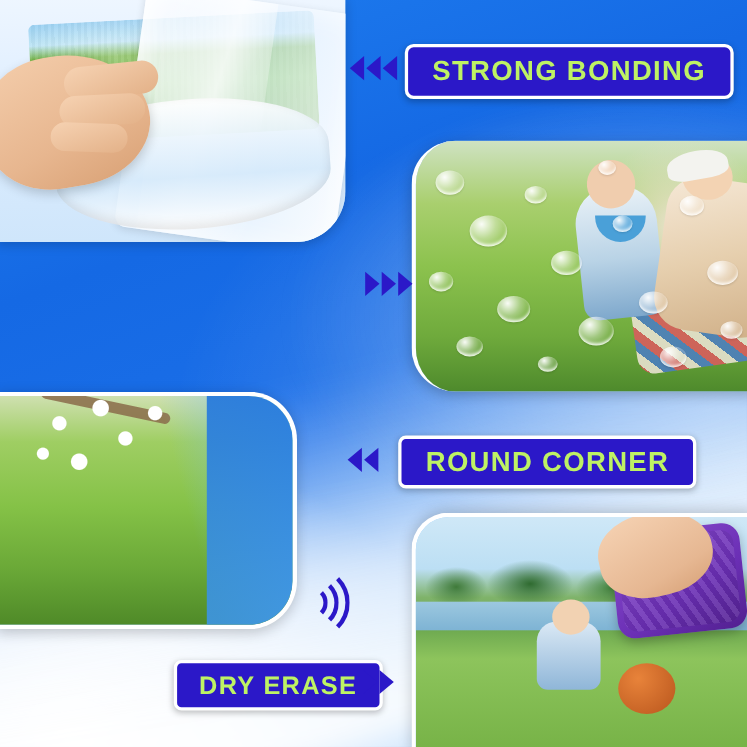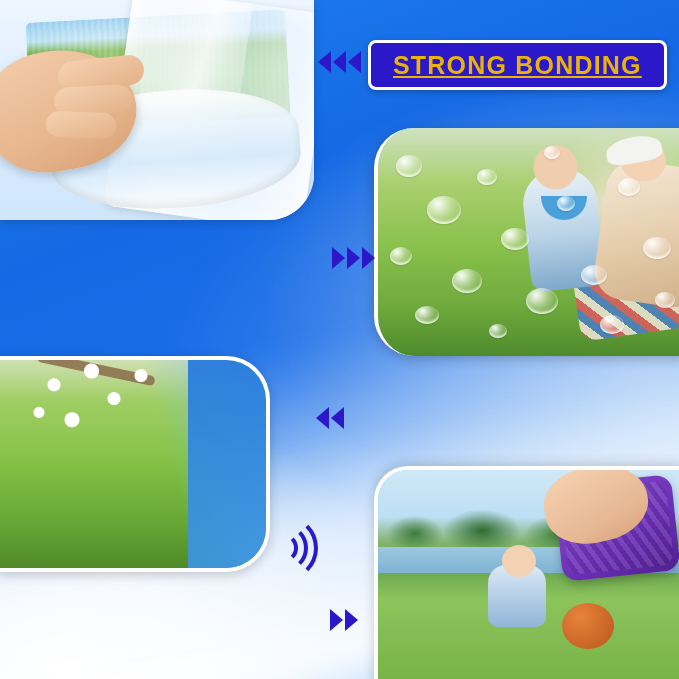--- a/index.html
+++ b/index.html
@@ -131,23 +131,23 @@
     background:linear-gradient(150deg,#8c4fd0,#6b2fb5 60%,#51208f);
     box-shadow:0 4px 10px rgba(0,0,0,.25);transform:rotate(-6deg);}
   #panel-wipe .cloth:after{content:"";position:absolute;inset:6px;border-radius:12px;
     background:repeating-linear-gradient(60deg, rgba(255,255,255,.10) 0 5px, rgba(0,0,0,.06) 5px 10px);}
   #panel-wipe .hand2{position:absolute;right:36px;top:-4px;width:104px;height:76px;border-radius:44% 50% 46% 44%;
     background:linear-gradient(160deg,#f6d3b4,#e6b792 70%,#d7a177);transform:rotate(-12deg);}
 
   
   .label{
     position:absolute;display:flex;align-items:center;justify-content:center;
-    background:#2b18c8;color:#eab308;border:3px solid #ffffff;
+    background:#2b18c8;color:#bef264;border:3px solid #ffffff;
     border-radius:7px;font-weight:bold;letter-spacing:1.2px;
-    box-shadow:0 2px 6px rgba(0,0,0,.25);white-space:nowrap;text-decoration:underline;
+    box-shadow:0 2px 6px rgba(0,0,0,.25);white-space:nowrap;
   }
   #label-bonding{left:368px;top:40px;height:44px;padding:0 22px;font-size:25px;border-radius:8px;}
   #label-waterproof{left:112px;top:238px;height:40px;padding:0 20px;font-size:23px;}
   #label-round{left:362px;top:396px;height:42px;padding:0 22px;font-size:25px;}
   #label-dry{left:158px;top:600px;height:40px;padding:0 20px;font-size:23px;}
 
   
   .chev{position:absolute;display:flex;gap:2px;align-items:center;}
   .chev span{display:block;width:0;height:0;border-top:11px solid transparent;border-bottom:11px solid transparent;}
   .chev.left span{border-right:13px solid #2b18c8;}
@@ -240,24 +240,26 @@
   <div class="chev right" id="chev-waterproof">
     <span></span>
       <span></span>
       <span></span>
   </div>
 
   <div class="chev left" id="chev-round">
     <span></span>
       <span></span>
   </div>
+  <div class="label" id="label-round">ROUND CORNER</div>
 
   <div id="sonar">
       <i></i>
       <i></i>
       <i></i>
     </div>
+  <div class="label" id="label-dry">DRY ERASE</div>
   <div class="chev right" id="chev-dry">
     <span></span>
       <span></span>
   </div>
 
 </div>
 
 </body></html>

